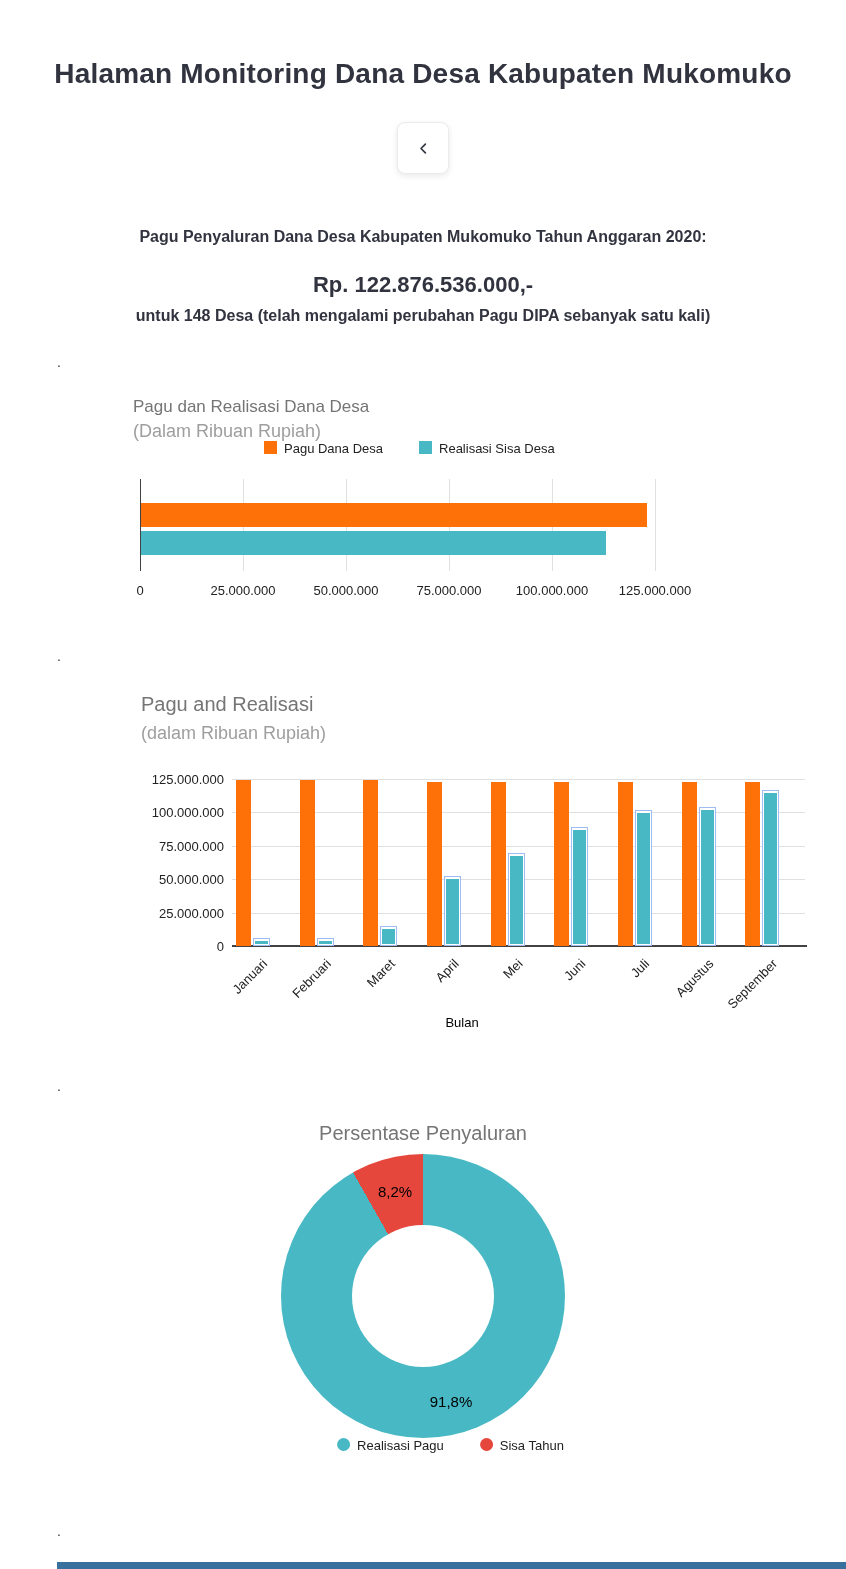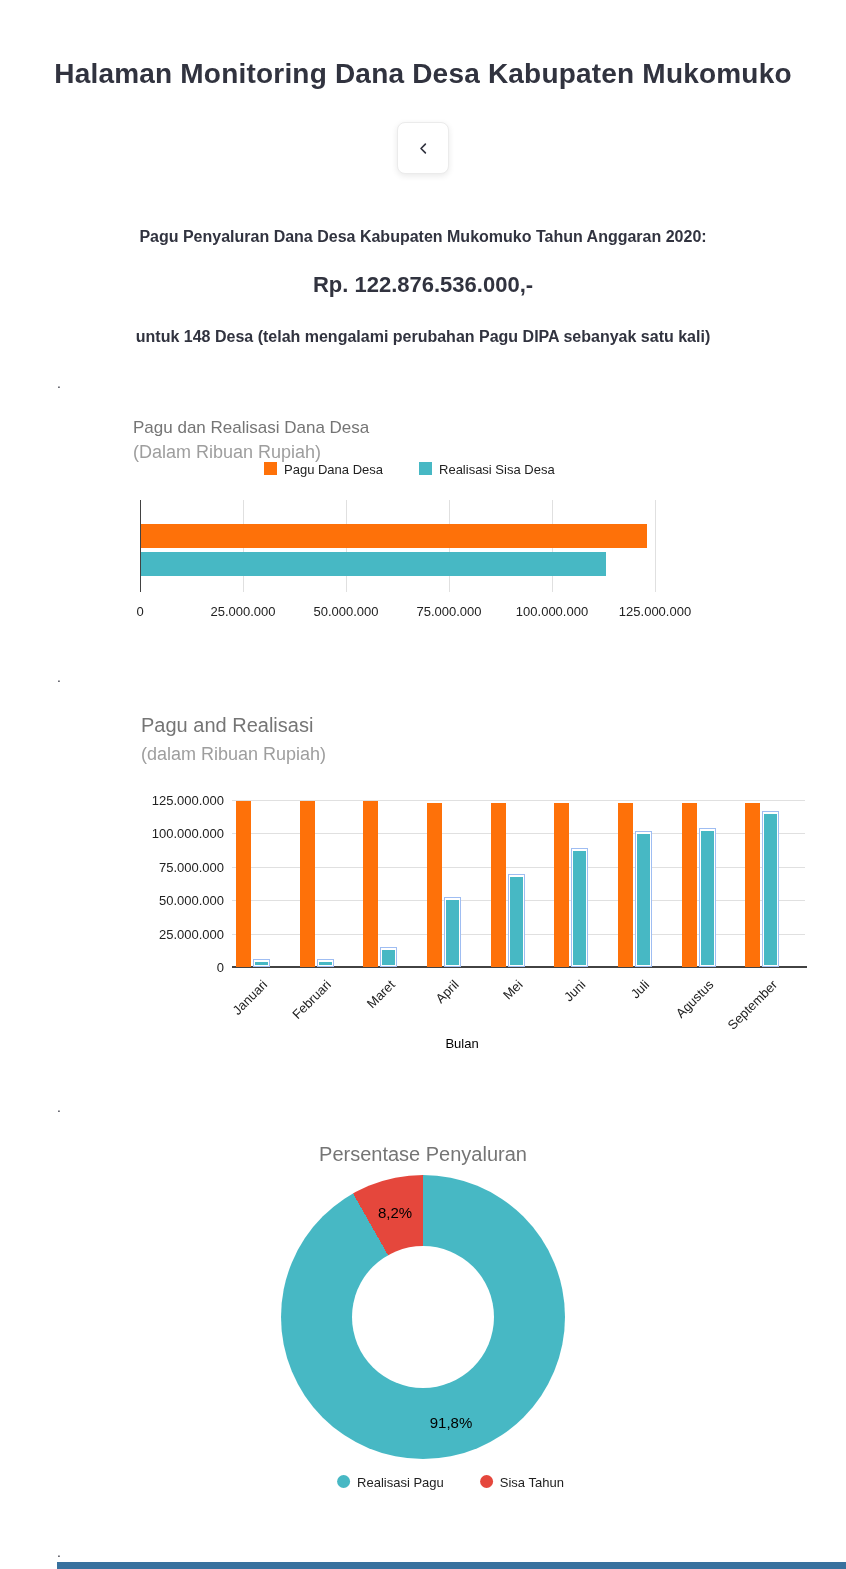--- a/index.html
+++ b/index.html
@@ -13,21 +13,21 @@
     color:#31333f; letter-spacing:0.2px;
   }
   .back-card {
     width:52px; height:52px; margin:32px auto 0; background:#fff;
     border:1px solid #ebebeb; border-radius:8px;
     box-shadow:0 2px 6px rgba(0,0,0,0.09);
     display:flex; align-items:center; justify-content:center; cursor:pointer;
   }
   .intro-heading { margin-top:54px; text-align:center; font-size:16px; font-weight:700; }
   .intro-amount  { margin-top:26px; text-align:center; font-size:22px; font-weight:700; }
-  .intro-note    { margin-top:30px; text-align:center; font-size:16px; font-weight:700; }
+  .intro-note    { margin-top:9px; text-align:center; font-size:16px; font-weight:700; }
   .sep-dot { margin:30px 0 0 57px; font-size:14px; line-height:14px; color:#31333f; }
   .sep-dot.d2 { margin-top:18px; }
   .sep-dot.d3 { margin-top:28px; }
   .sep-dot.d4 { margin-top:34px; }
 
   .chart { position:relative; }
   #chart1 { width:716px; height:240px; margin:22px 0 0 130px; }
   #chart2 { width:700px; height:362px; margin:26px 0 0 130px; }
   #chart3 { width:560px; height:372px; margin:25px auto 0; }
 
@@ -48,21 +48,21 @@
     transform:rotate(-45deg); transform-origin:100% 0;
   }
   .axis-xlabel { position:absolute; font-size:13px; color:#000; transform:translateX(-50%); }
 
   .donut-wrap { position:absolute; left:50%; top:36px; transform:translateX(-50%);
                 width:284px; height:284px; }
   .donut-ring { position:absolute; inset:0; border-radius:50%; }
   .donut-hole { position:absolute; left:50%; top:50%; width:142px; height:142px;
                 transform:translate(-50%,-50%); background:#fff; border-radius:50%; }
   .slice-label { position:absolute; font-size:15px; color:#000; transform:translate(-50%,-50%); white-space:nowrap; }
-  #chart3 .c-legend { left:50%; transform:translateX(-50%); top:336px; padding-left:55px; }
+  #chart3 .c-legend { left:50%; transform:translateX(-50%); top:320px; padding-left:55px; }
 
   .footer-strip { position:absolute; left:57px; right:0; bottom:0; height:7px; }
 </style>
 </head>
 <body>
 
 <h1 class="page-title">Halaman Monitoring Dana Desa Kabupaten Mukomuko</h1>
 
 <div class="back-card">
   <svg width="15" height="15" viewBox="0 0 24 24">

